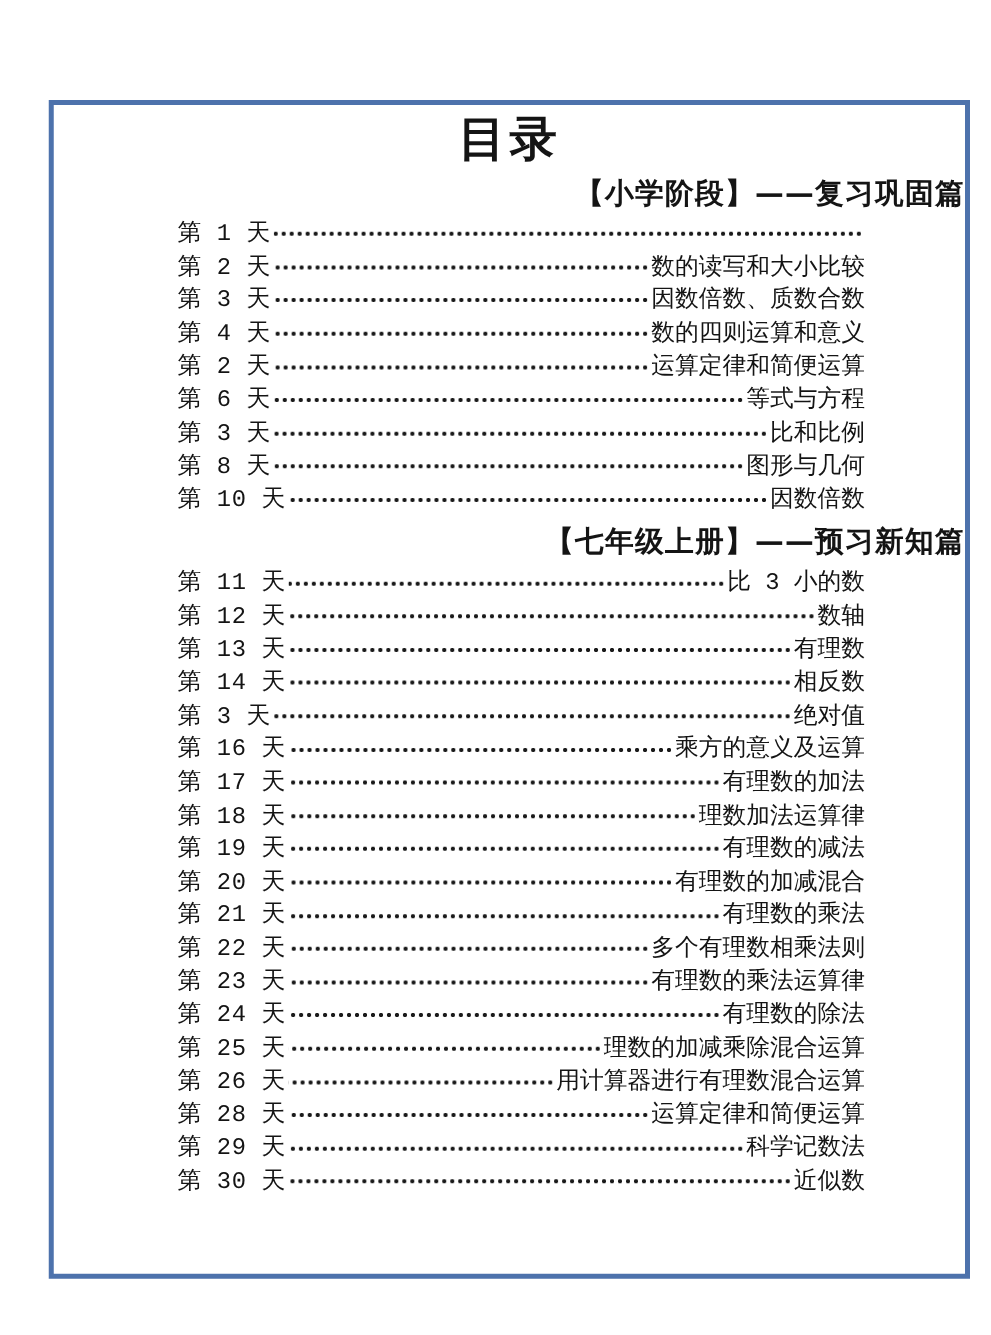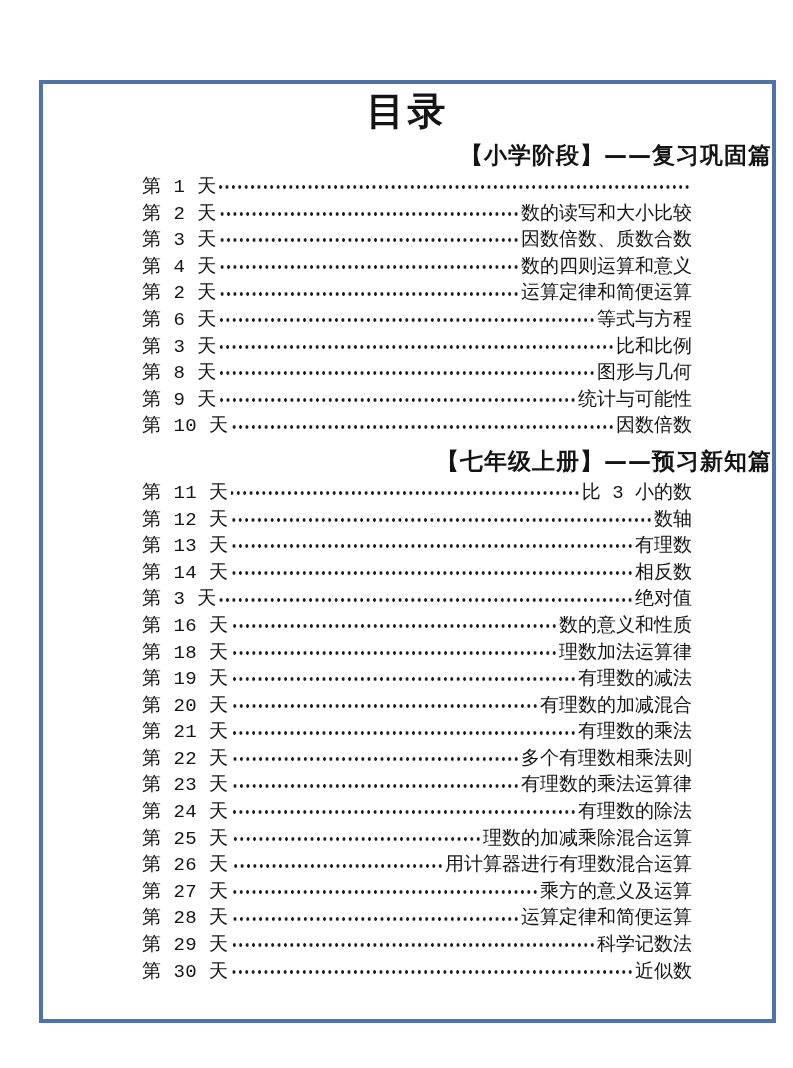--- a/index.html
+++ b/index.html
@@ -122,25 +122,20 @@
     <span class="leader"></span>
     <span class="topic">比和比例</span>
   </div>
 
   <div class="row">
     <span class="day">第 8 天</span>
     <span class="leader"></span>
     <span class="topic">图形与几何</span>
   </div>
 
-  <div class="row">
-    <span class="day">第 9 天</span>
-    <span class="leader"></span>
-    <span class="topic">统计与可能性</span>
-  </div>
 
   <div class="row">
     <span class="day">第 10 天</span>
     <span class="leader"></span>
     <span class="topic">因数倍数</span>
   </div>
 </div>
   </section>
 
   <section>
@@ -172,23 +167,28 @@
 
   <div class="row">
     <span class="day">第 3 天</span>
     <span class="leader"></span>
     <span class="topic">绝对值</span>
   </div>
 
   <div class="row">
     <span class="day">第 16 天</span>
     <span class="leader"></span>
-    <span class="topic">数的意义和性质</span>
-  </div>
-
+    <span class="topic">乘方的意义及运算</span>
+  </div>
+
+  <div class="row">
+    <span class="day">第 17 天</span>
+    <span class="leader"></span>
+    <span class="topic">有理数的加法</span>
+  </div>
 
   <div class="row">
     <span class="day">第 18 天</span>
     <span class="leader"></span>
     <span class="topic">理数加法运算律</span>
   </div>
 
   <div class="row">
     <span class="day">第 19 天</span>
     <span class="leader"></span>
@@ -230,25 +230,20 @@
     <span class="leader"></span>
     <span class="topic">理数的加减乘除混合运算</span>
   </div>
 
   <div class="row">
     <span class="day">第 26 天</span>
     <span class="leader"></span>
     <span class="topic">用计算器进行有理数混合运算</span>
   </div>
 
-  <div class="row">
-    <span class="day">第 27 天</span>
-    <span class="leader"></span>
-    <span class="topic">乘方的意义及运算</span>
-  </div>
 
   <div class="row">
     <span class="day">第 28 天</span>
     <span class="leader"></span>
     <span class="topic">运算定律和简便运算</span>
   </div>
 
   <div class="row">
     <span class="day">第 29 天</span>
     <span class="leader"></span>

